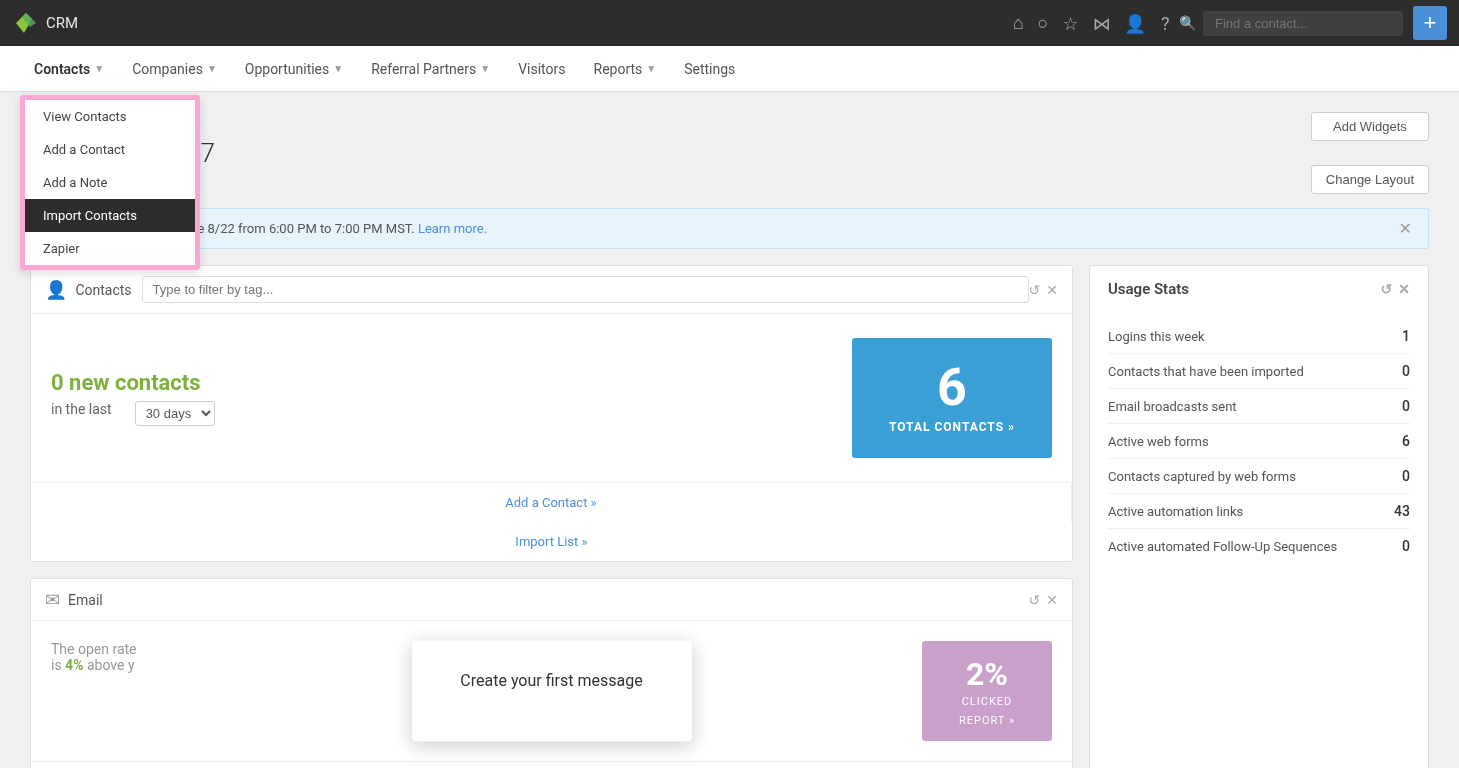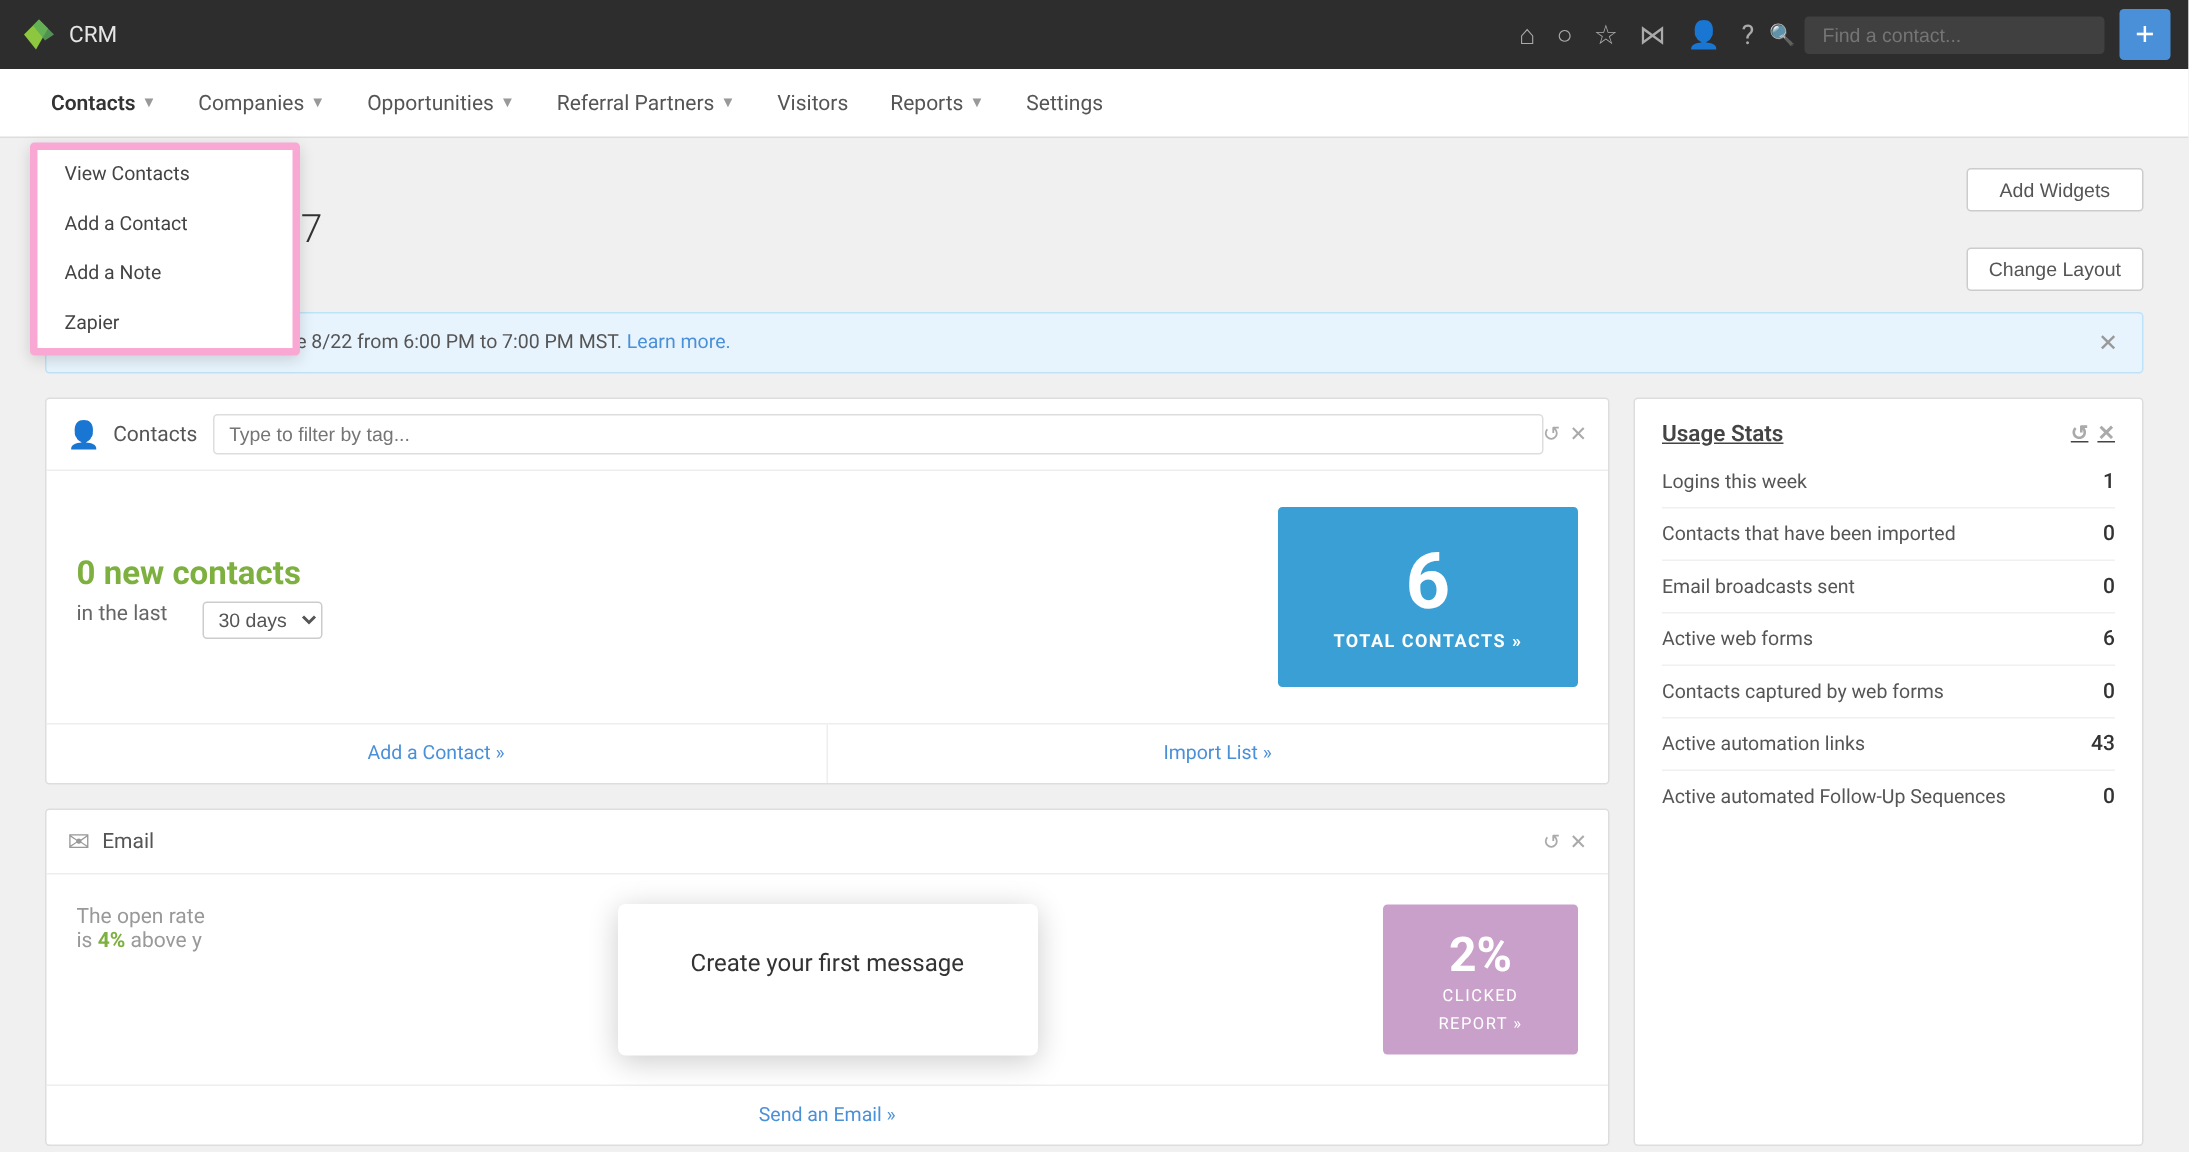--- a/index.html
+++ b/index.html
@@ -265,21 +265,21 @@
       border-radius: 3px;
       padding: 5px 10px;
       font-size: 13px;
       color: #999;
       outline: none;
     }
 
     
     .widget-footer {
       display: grid;
-      grid-template-columns: 1fr 1fr;
+      grid-template-columns: 1fr;
       border-top: 1px solid #eee;
     }
     .footer-btn {
       padding: 12px;
       text-align: center;
       color: #4a90d9;
       font-size: 13px;
       cursor: pointer;
       display: flex;
       align-items: center;
@@ -321,25 +321,24 @@
     .usage-stats-card {
       background: #fff;
       border: 1px solid #ddd;
       border-radius: 3px;
       padding: 14px 18px;
     }
     .usage-title {
       font-size: 15px;
       font-weight: 600;
       color: #444;
-      margin-bottom: 6px;
-      display: flex;
-      align-items: flex-start;
+      margin-bottom: 21px;
+      display: flex;
+      align-items: center;
       justify-content: space-between;
-      text-decoration: underline;
     }
     .usage-controls { display: flex; gap: 6px; color: #aaa; font-size: 14px; }
     .stat-row {
       display: flex;
       align-items: center;
       justify-content: space-between;
       padding: 9px 0;
       border-bottom: 1px solid #f0f0f0;
       font-size: 13px;
       color: #555;
@@ -424,20 +423,21 @@
 
   <div class="nav-contacts-wrapper">
     <div class="nav-item active">
       <span>Contacts</span>
       <span class="chevron">▼</span>
     </div>
     <div class="dropdown-menu">
       <div class="dropdown-item">View Contacts</div>
       <div class="dropdown-item">Add a Contact</div>
       <div class="dropdown-item">Add a Note</div>
+      <div class="dropdown-item highlighted">Import Contacts</div>
       <div class="dropdown-item">Zapier</div>
     </div>
   </div>
   <div class="nav-item">
     <span>Companies</span>
     <span class="chevron">▼</span>
   </div>
   <div class="nav-item">
     <span>Opportunities</span>
     <span class="chevron">▼</span>

